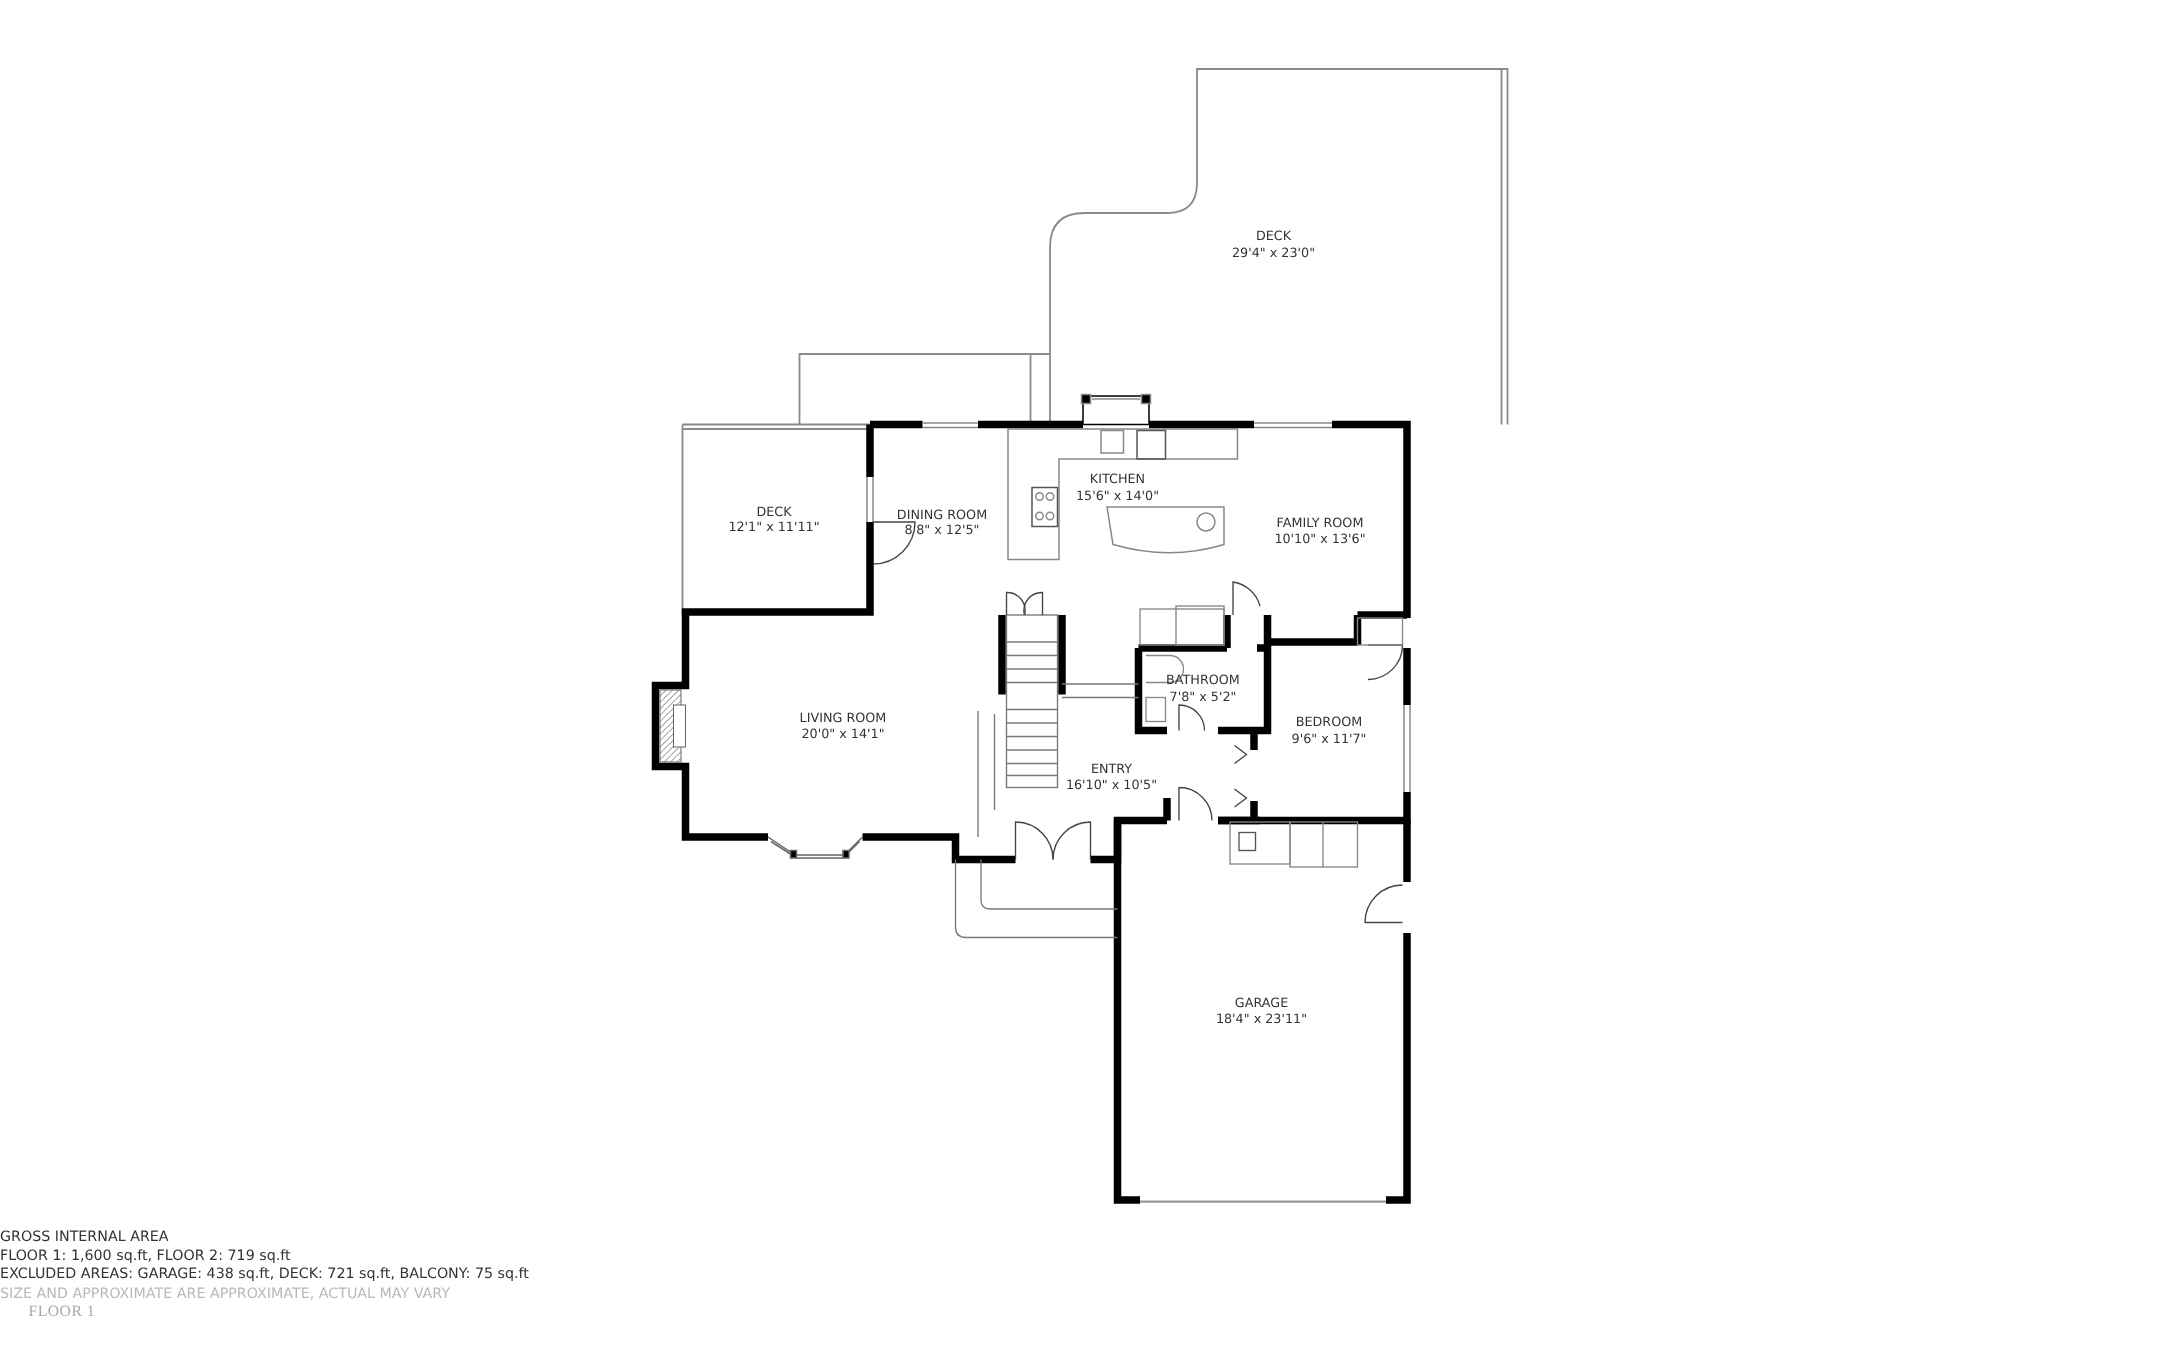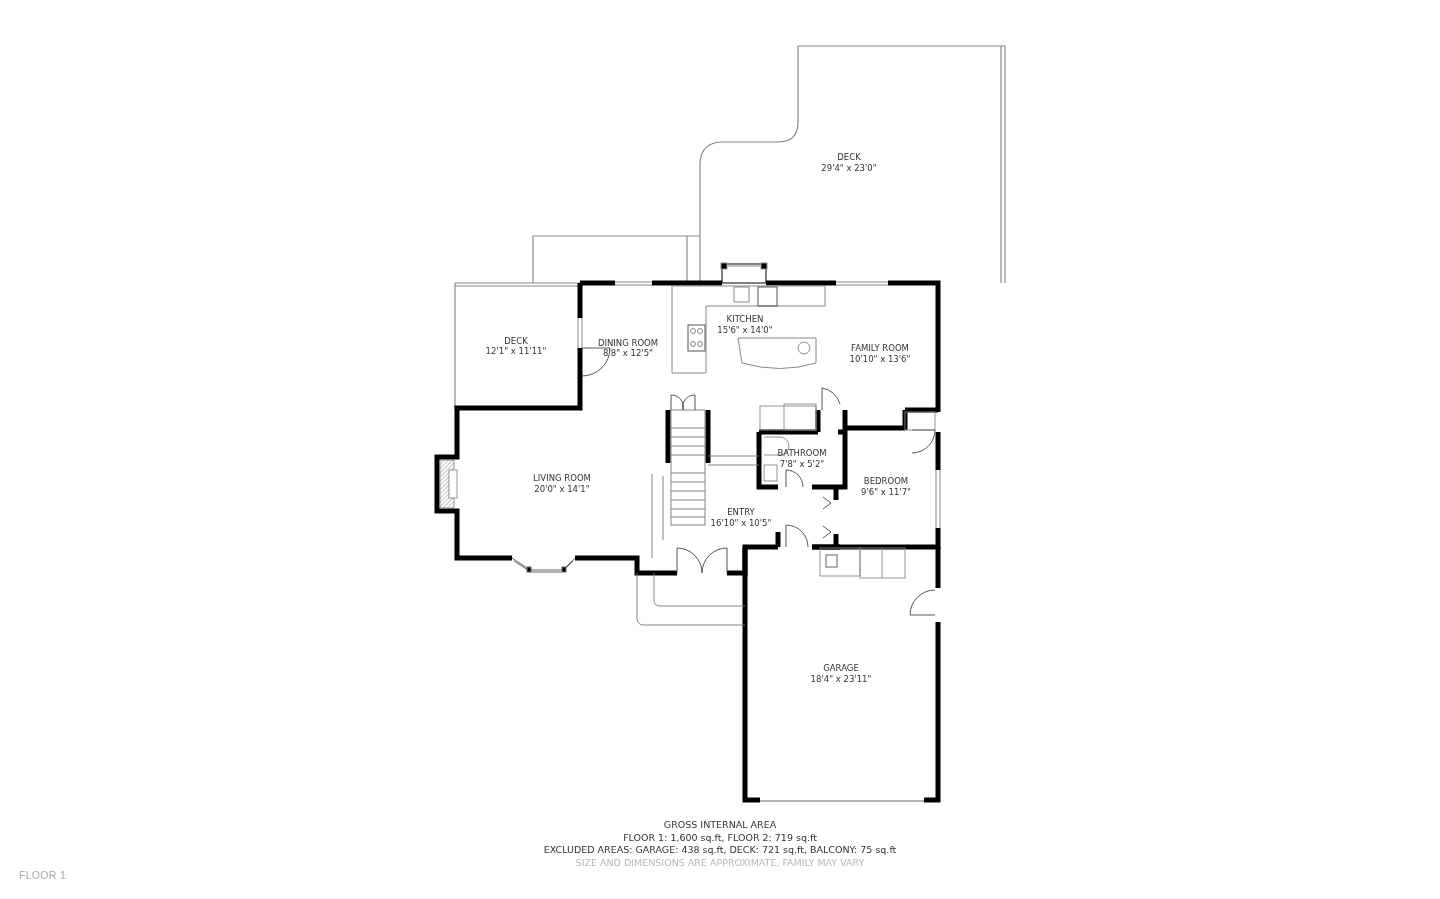--- a/index.html
+++ b/index.html
@@ -1,21 +1,21 @@
 <!DOCTYPE html>
 <html><head>
 <meta charset="utf-8">
 <style>
   html, body { margin: 0; padding: 0; background: #ffffff; }
   body { width: 1440px; height: 899px; position: relative; overflow: hidden; font-family: "DejaVu Sans", sans-serif; }
   #plan { position: absolute; left: 0; top: 0; width: 1440px; height: 899px; }
   .room-label { font-family: "DejaVu Sans", sans-serif; font-size: 8.5px; fill: #333; text-anchor: middle; }
-  .summary { position: absolute; left: 0; width: 1440px; text-align: center; top: 819px; font-family: "DejaVu Sans", sans-serif; font-size: 9.5px; color: #333; line-height: 12.5px; }
+  .summary { position: absolute; left: 0; width: 1440px; text-align: left; top: 819px; font-family: "DejaVu Sans", sans-serif; font-size: 9.5px; color: #333; line-height: 12.5px; }
   .summary .disclaimer { color: #b8b8b8; }
-  .floor-label { position: absolute; left: 19px; top: 869px; font-family: Liberation Sans, sans-serif; font-size: 10.5px; color: #a8a8a8; letter-spacing: 0.3px; }
+  .floor-label { position: absolute; left: 19px; top: 869px; font-family: Liberation Serif, serif; font-size: 10.5px; color: #a8a8a8; letter-spacing: 0.3px; }
 </style>
 </head>
 <body>
 
 <svg id="plan" viewBox="0 0 1440 899" xmlns="http://www.w3.org/2000/svg">
 
   <g fill="none" stroke="#8a8a8a" stroke-width="1.2">
     <path d="M 700 283 L 700 165 Q 700 142 723 142 L 778 142 Q 798 142 798 122 L 798 46 L 1005 46 L 1005 283"></path>
     <line x1="1001" y1="46" x2="1001" y2="283"></line>
 
@@ -183,16 +183,16 @@
     <text class="room-label" x="741" y="526">16'10" x 10'5"</text>
     <text class="room-label" x="841" y="671">GARAGE</text>
     <text class="room-label" x="841" y="682">18'4" x 23'11"</text>
   </g>
 </svg>
 
 <div class="summary">
   <div>GROSS INTERNAL AREA</div>
   <div>FLOOR 1: 1,600 sq.ft, FLOOR 2: 719 sq.ft</div>
   <div>EXCLUDED AREAS: GARAGE: 438 sq.ft, DECK: 721 sq.ft, BALCONY: 75 sq.ft</div>
-  <div class="disclaimer">SIZE AND DIMENSIONS ARE APPROXIMATE, FAMILY MAY VARY</div>
+  <div class="disclaimer">SIZE AND APPROXIMATE ARE APPROXIMATE, ACTUAL MAY VARY</div>
 </div>
 
 <div class="floor-label">FLOOR 1</div>
 
 </body></html>

